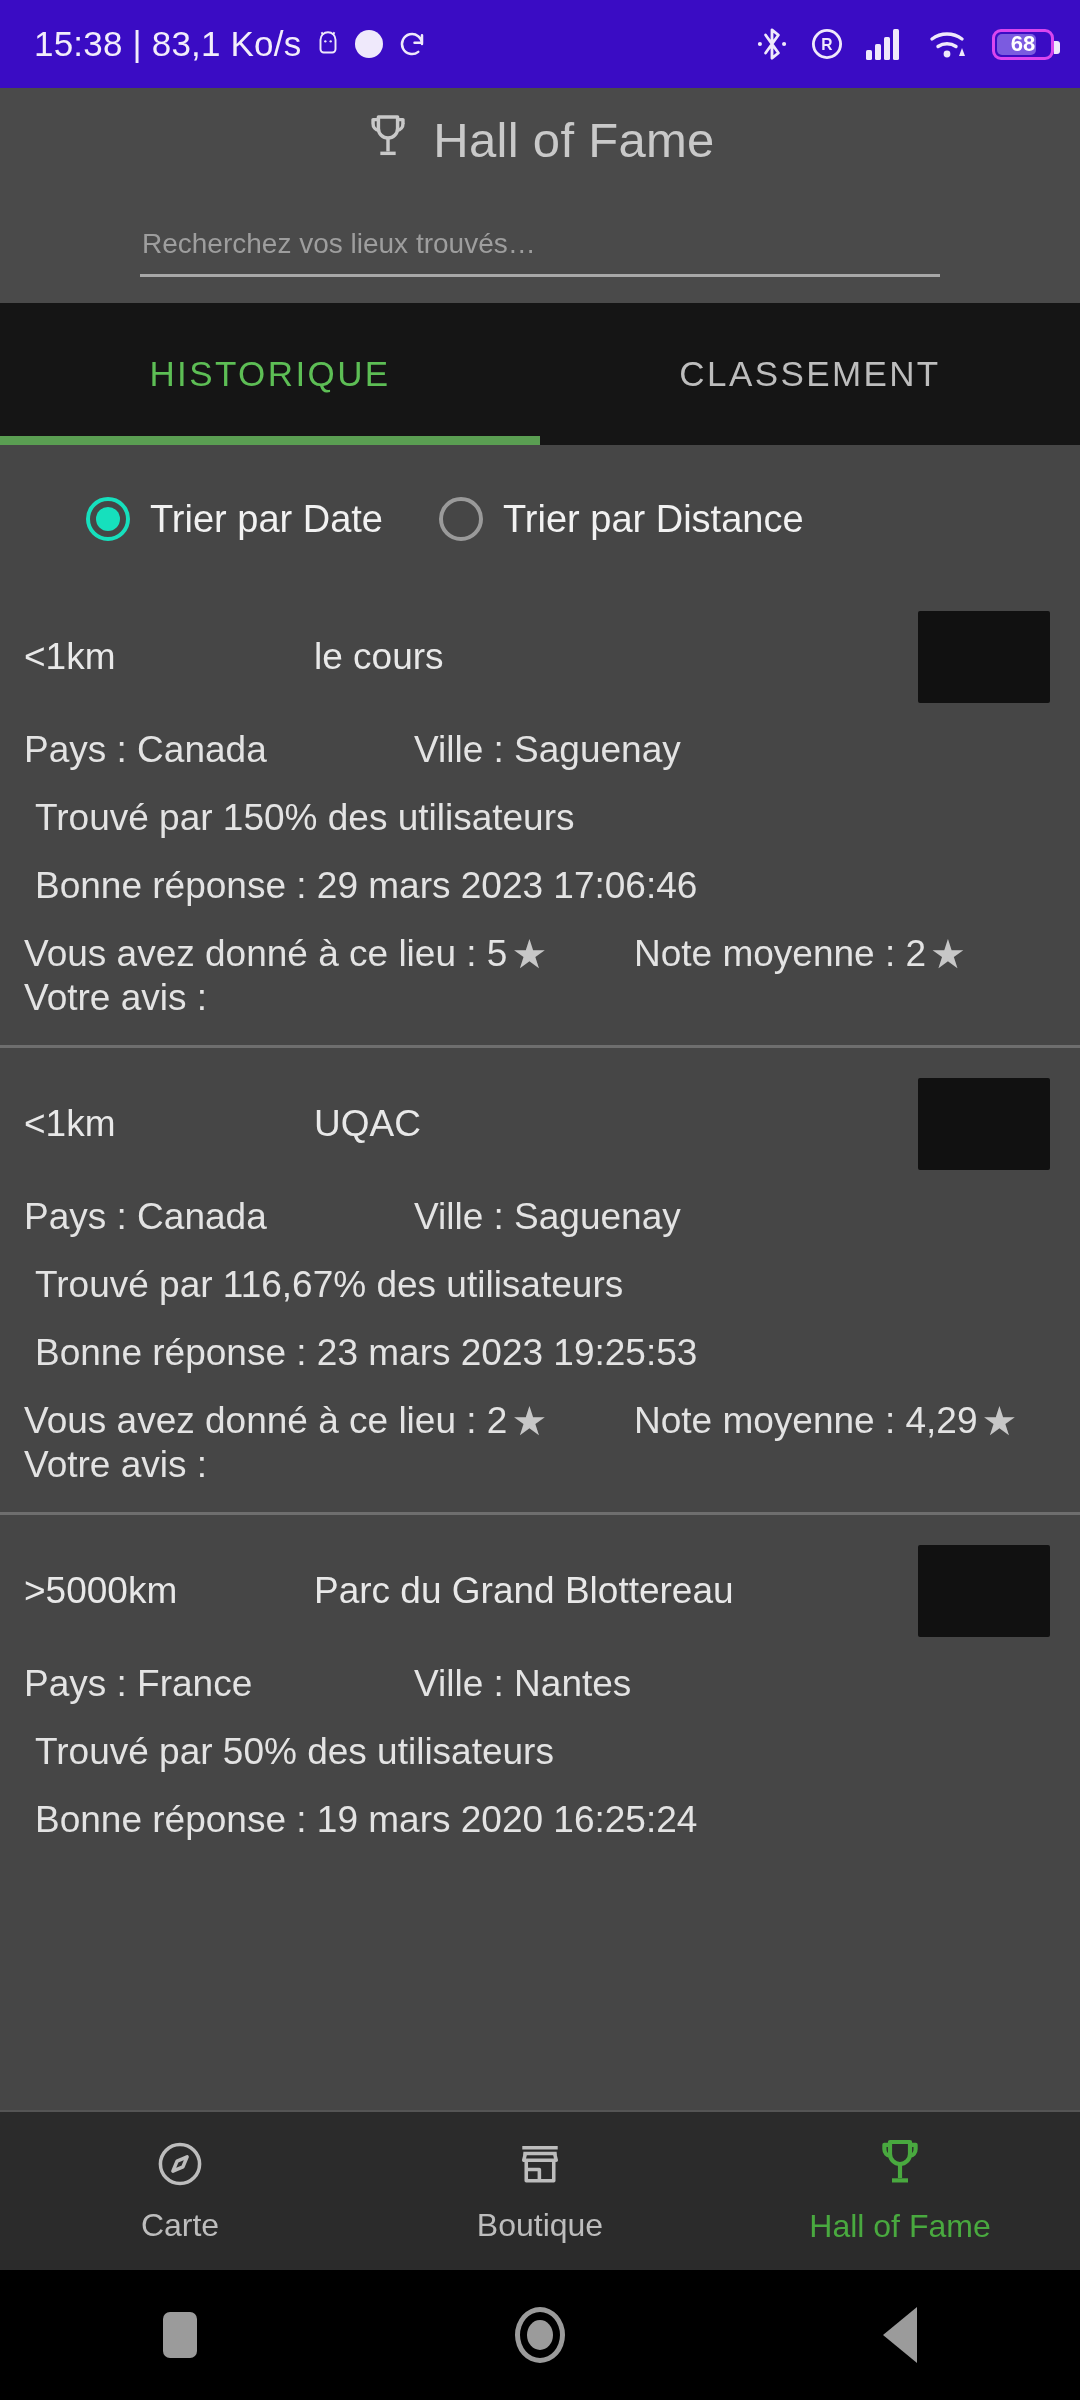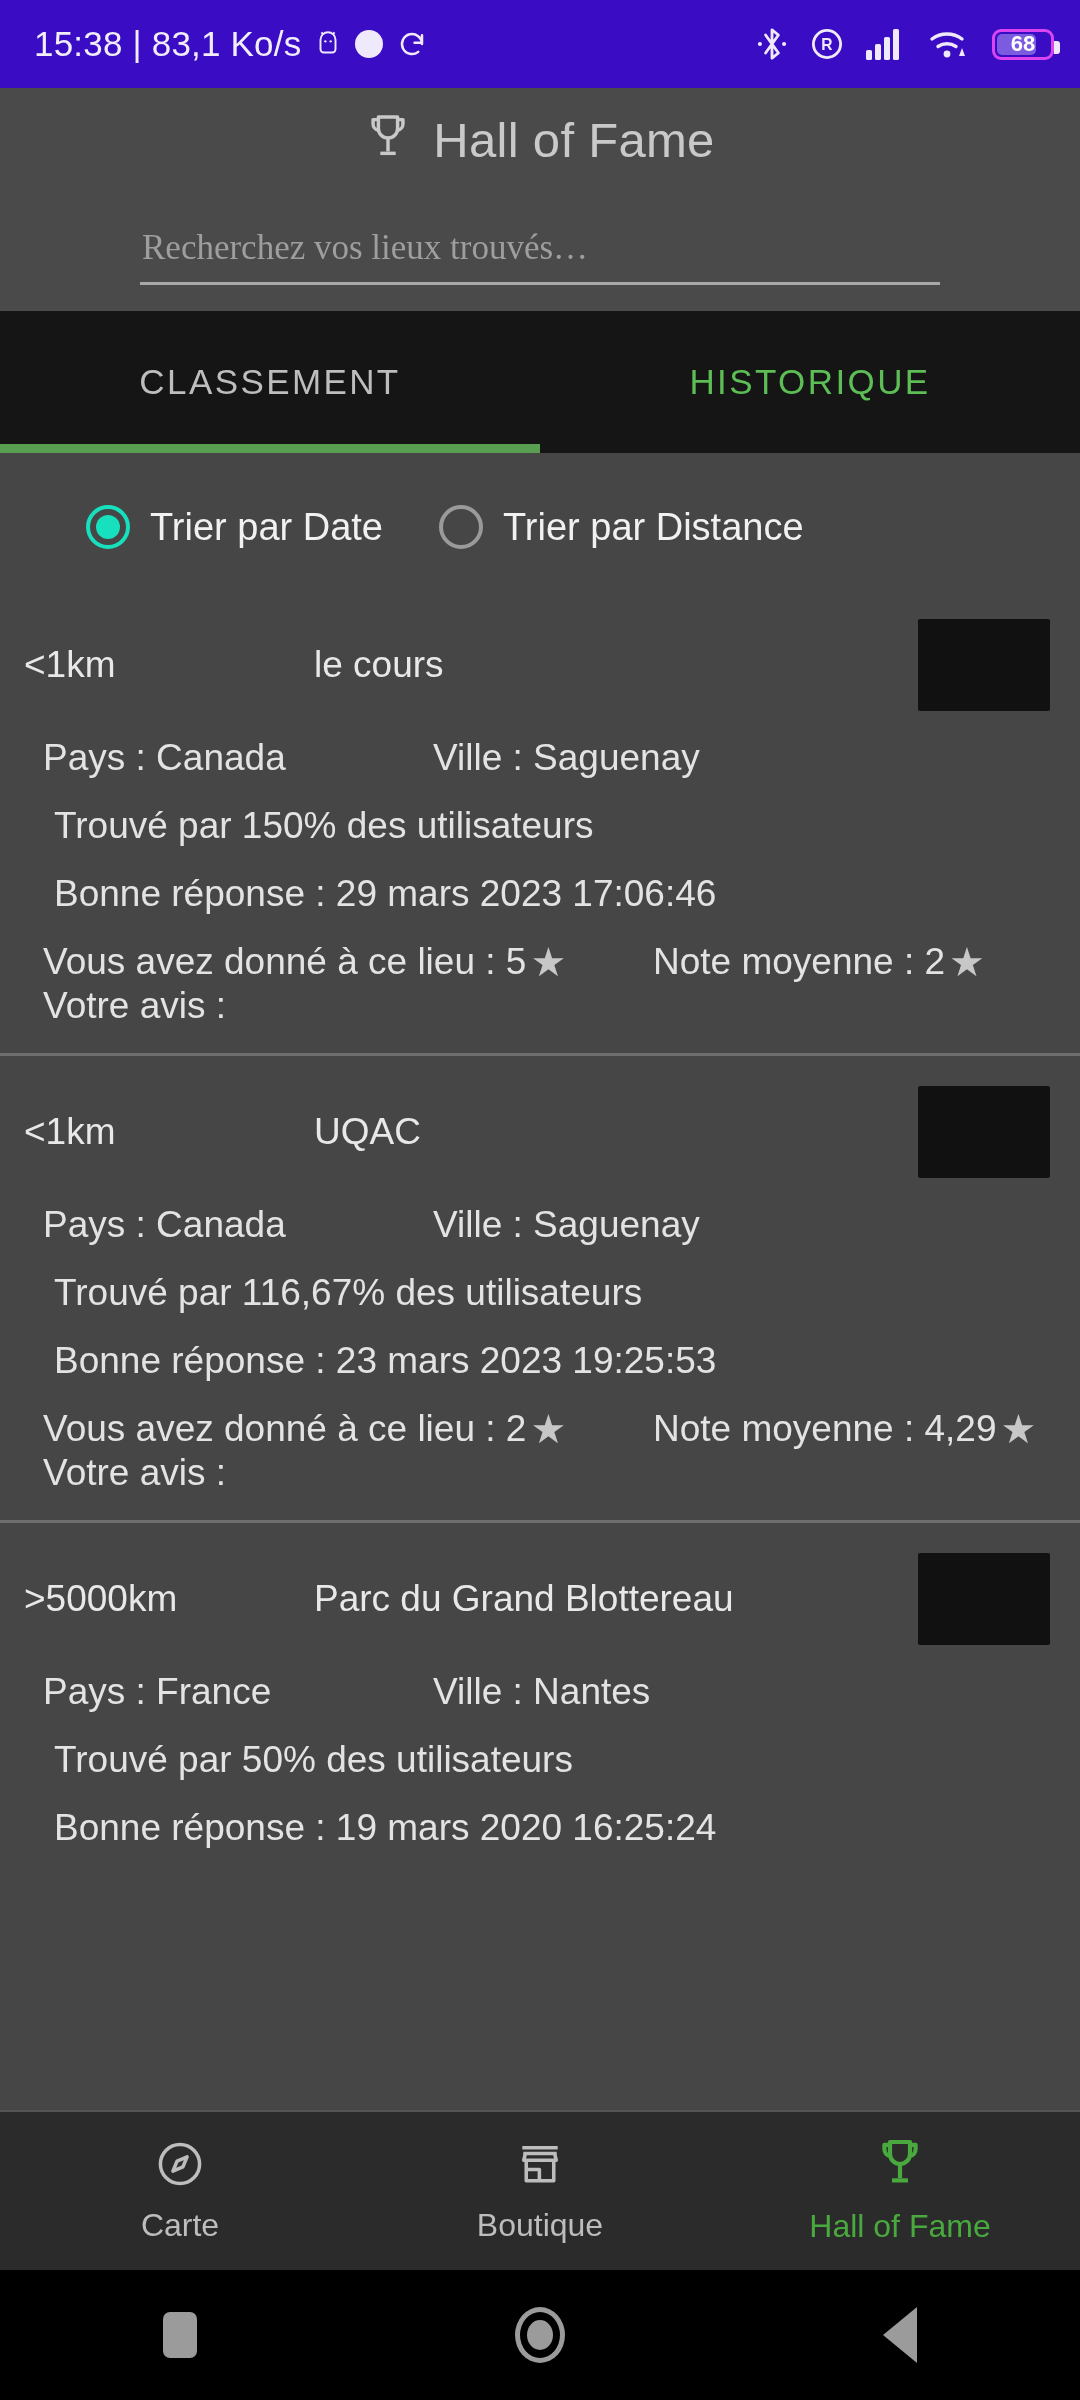--- a/index.html
+++ b/index.html
@@ -38,22 +38,22 @@
     height:104px; background:#4A4A4A; display:flex; align-items:center; justify-content:center;
     gap:22px; flex:0 0 auto;
   }
   .appbar-title { font-size:49px; color:#C9C9C9; font-weight:400; letter-spacing:.3px; }
 
   
   .searchwrap { background:#4A4A4A; padding:36px 140px 26px 140px; flex:0 0 auto; }
   .searchfield {
     width:100%; background:transparent; border:none; outline:none;
     border-bottom:3px solid #A8A8A8;
-    font-family:Liberation Serif, serif;
-    font-size:35px; color:#BFBFBF; padding:0 0 14px 2px;
+    font-family:Liberation Sans, sans-serif;
+    font-size:28px; color:#BFBFBF; padding:0 0 14px 2px;
   }
   .searchfield::placeholder { color:#9E9E9E; }
 
   
   .tabs { background:#151515; display:flex; flex:0 0 auto; position:relative; height:142px; }
   .tab {
     flex:1; display:flex; align-items:center; justify-content:center;
     font-size:35px; letter-spacing:2.4px; font-weight:500;
   }
   .tab.active { color:#5DBE55; }
@@ -81,21 +81,21 @@
   .card-head {
     display:flex; align-items:center; position:relative;
     padding:30px 30px 26px 24px; min-height:104px;
   }
   .c-dist { font-size:37px; color:#E8E8E8; width:290px; flex:0 0 auto; }
   .c-name { font-size:37px; color:#E8E8E8; flex:1 1 auto; text-align:left; }
   .thumb {
     width:132px; height:92px; flex:0 0 auto; overflow:hidden;
     background:#111; position:relative; border-radius:2px;
   }
-  .card-body { padding:0 0 26px 43px; }
+  .card-body { padding:0 0 26px 24px; }
   .row-kv { display:flex; gap:0; margin-bottom:26px; }
   .kv-pays { font-size:37px; color:#E3E3E3; width:390px; }
   .kv-ville { font-size:37px; color:#E3E3E3; }
   .line { font-size:37px; color:#E3E3E3; margin-bottom:26px;margin-left:11px; }
   .rating-row { display:flex; align-items:center; }
   .rating-left { font-size:37px; color:#E3E3E3; display:flex; align-items:center; width:610px; }
   .rating-right { font-size:37px; color:#E3E3E3; display:flex; align-items:center; }
   .star { color:#C7C7C7; font-size:40px; margin-left:4px; line-height:1; }
   .avis { font-size:37px; color:#E3E3E3; margin-top:2px; }
 
@@ -226,22 +226,22 @@
         </svg>
     </span>
     <span class="appbar-title">Hall of Fame</span>
   </div>
 
   <div class="searchwrap">
     <input class="searchfield" type="text" placeholder="Recherchez vos lieux trouvés…" style="">
   </div>
 
   <div class="tabs">
+    <div class="tab active">HISTORIQUE</div>
     <div class="tab inactive">CLASSEMENT</div>
-    <div class="tab active">HISTORIQUE</div>
     <div class="tab-indicator"></div>
   </div>
 
   <div class="sortrow">
     <div class="radio-opt">
       <span class="radio on"></span>
       <span class="radio-label">Trier par Date</span>
     </div>
     <div class="radio-opt">
       <span class="radio"></span>

